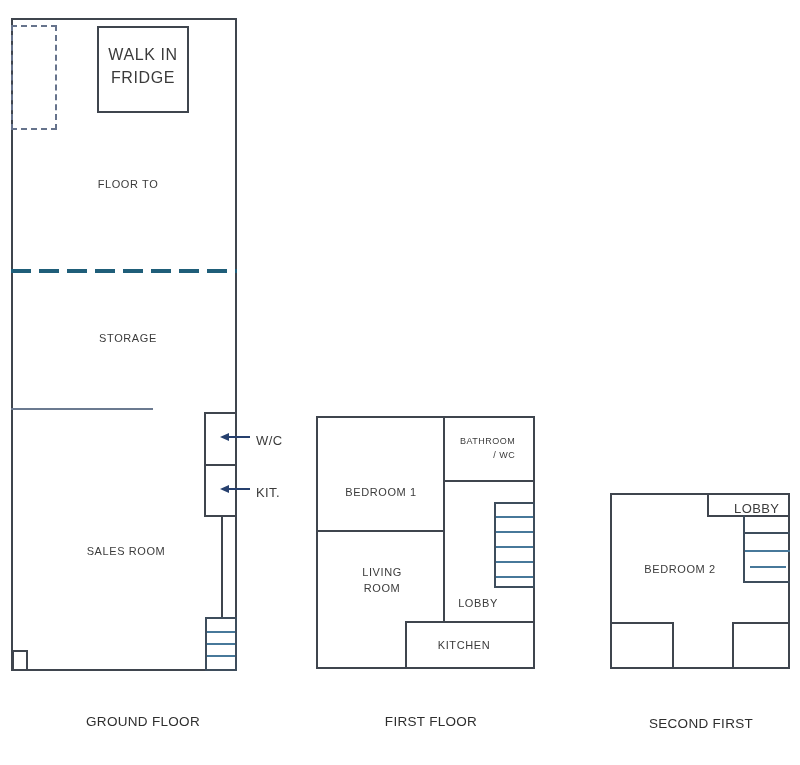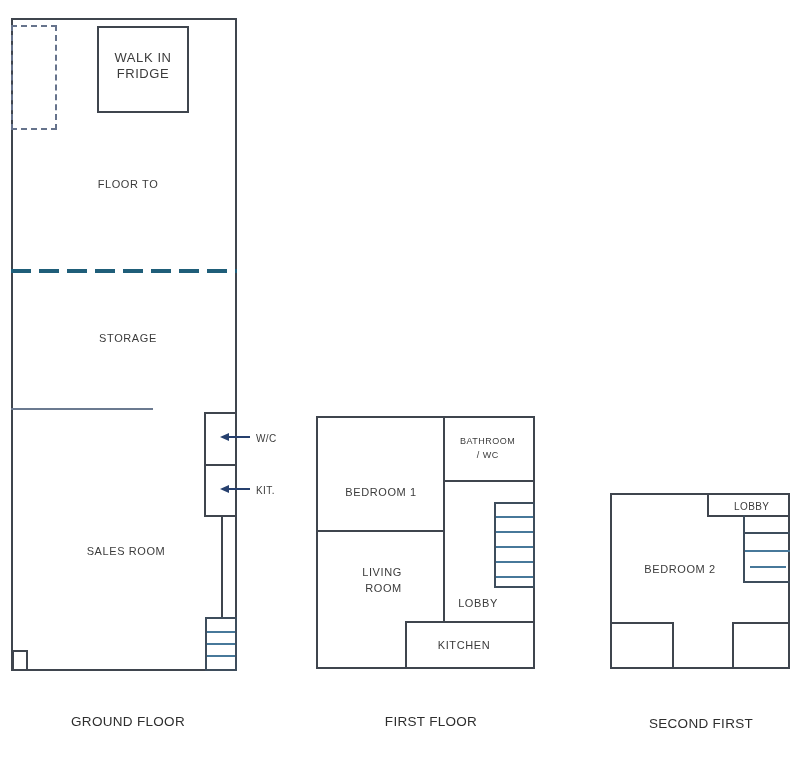--- a/index.html
+++ b/index.html
@@ -46,34 +46,34 @@
   .room-label {
     position: absolute;
     transform: translate(-50%, -50%);
     color: #3b3b3b;
     font-size: 11px;
     letter-spacing: 0.6px;
     text-align: center;
     white-space: pre-line;
     line-height: 16px;
   }
-  .fridge-label { font-size: 13px; line-height: 16px; }
+  .fridge-label { font-size: 16px; line-height: 23px; }
   .bath-label {
     position: absolute;
     color: #3b3b3b;
     font-size: 9px;
     letter-spacing: 0.5px;
     white-space: pre-line;
     line-height: 14px;
-    text-align: center;
+    text-align: right;
   }
   .small-label {
     position: absolute;
     color: #3b3b3b;
-    font-size: 10px;
+    font-size: 13px;
     letter-spacing: 0.4px;
   }
   .floor-label {
     position: absolute;
     transform: translate(-50%, -50%);
     color: #2e2e2e;
     font-size: 13.5px;
     letter-spacing: 0.3px;
     white-space: nowrap;
   }
@@ -149,21 +149,21 @@
     <div class="stair-box" style="left:494px; top:502px; width:41px; height:86px;"></div>
     <div class="tread" style="left:496px; top:516px; width:37px;"></div>
     <div class="tread" style="left:496px; top:531px; width:37px;"></div>
     <div class="tread" style="left:496px; top:546px; width:37px;"></div>
     <div class="tread" style="left:496px; top:561px; width:37px;"></div>
     <div class="tread" style="left:496px; top:576px; width:37px;"></div>
 
     <div class="room-label" style="left:381px; top:492px;">BEDROOM 1</div>
     <div class="bath-label" style="left:460px; top:434px;">BATHROOM
 / WC</div>
-    <div class="room-label" style="left:382px; top:580px;text-align:right;">LIVING
+    <div class="room-label" style="left:382px; top:580px;">LIVING
 ROOM</div>
     <div class="room-label" style="left:478px; top:603px;">LOBBY</div>
     <div class="room-label" style="left:464px; top:645px;">KITCHEN</div>
   </div>
 
   <div>
 
     <div class="box" style="left:610px; top:493px; width:180px; height:176px;"></div>
 
     <div class="box" style="left:707px; top:493px; width:83px; height:24px;"></div>
@@ -174,17 +174,17 @@
     <div class="tread" style="left:745px; top:550px; width:45px;"></div>
     <div class="tread" style="left:750px; top:566px; width:36px;"></div>
     <div class="tread-dark" style="left:743px; top:581px; width:47px;"></div>
 
     <div class="room-label" style="left:680px; top:569px;">BEDROOM 2</div>
 
     <div class="box" style="left:610px; top:622px; width:64px; height:47px;"></div>
     <div class="box" style="left:732px; top:622px; width:58px; height:47px;"></div>
   </div>
 
-  <div class="floor-label" style="left:128px; top:721px;">GROUND FLOOR</div>
+  <div class="floor-label" style="left:143px; top:721px;">GROUND FLOOR</div>
   <div class="floor-label" style="left:431px; top:721px;">FIRST FLOOR</div>
   <div class="floor-label" style="left:701px; top:723px;">SECOND FIRST</div>
 
 </div>
 
 </body></html>

